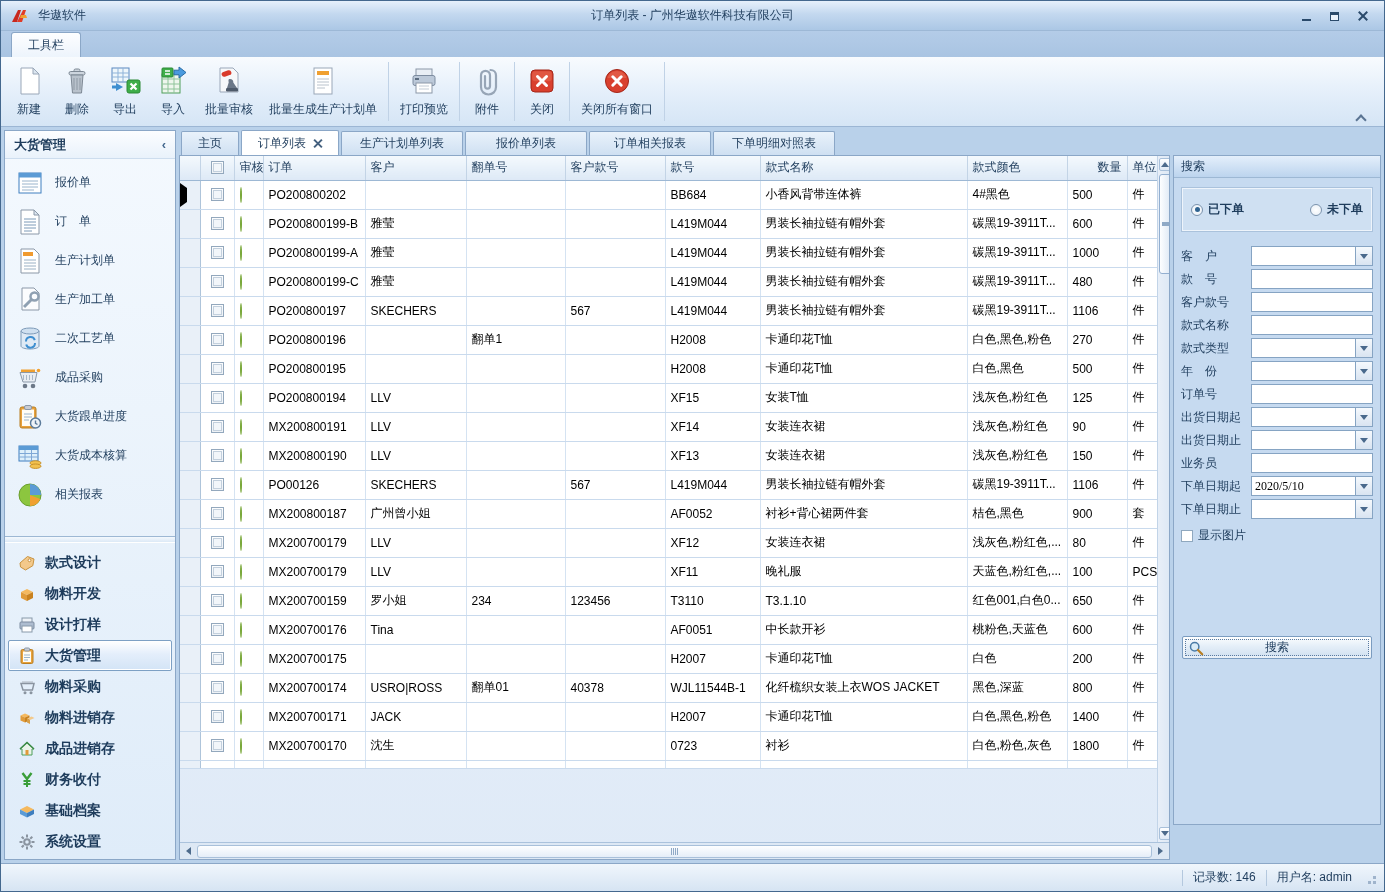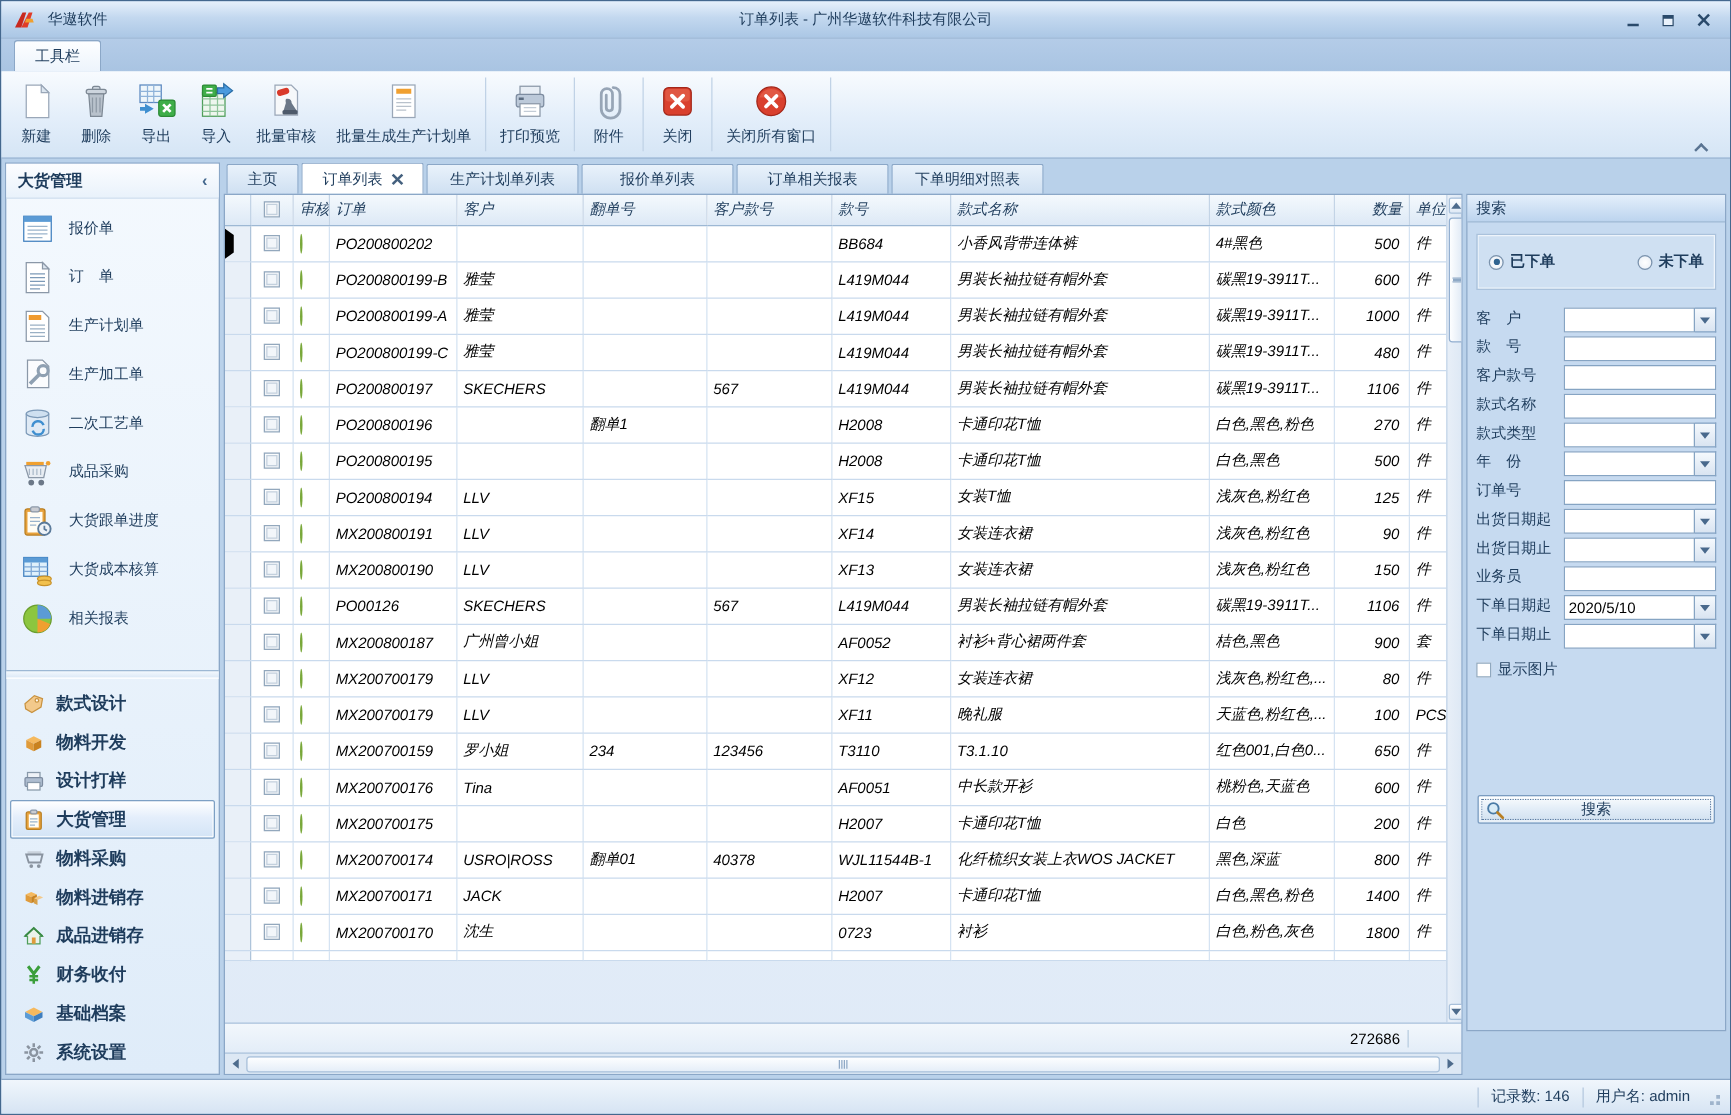--- a/index.html
+++ b/index.html
@@ -54,29 +54,29 @@
   .tab.wide { min-width:122px; }
   .tab.active { background:#fff; height:25px; }
   .tab-close { width:9px; height:9px; position:relative; display:inline-block; }
   .tab-close:before,.tab-close:after{ content:""; position:absolute; left:4px; top:-1px; width:2px; height:11px; background:#44607e; }
   .tab-close:before{ transform:rotate(45deg);} .tab-close:after{ transform:rotate(-45deg);}
 
   .workspace { flex:1; display:flex; gap:3px; min-height:0; }
 
   
   .grid-panel { flex:1; min-width:0; border:1px solid #8ba7c7; background:linear-gradient(#eef4fb,#dfeaf7); display:flex; flex-direction:column; }
-  .grid-scroll { flex:1; min-height:0; display:flex; overflow:hidden;font-style:italic; }
+  .grid-scroll { flex:1; min-height:0; display:flex; overflow:hidden; }
   .grid-table-wrap { width:977px; flex:0 0 977px; overflow:hidden; }
   table.grid { border-collapse:collapse; table-layout:fixed; width:977px; background:#fff; }
   table.grid th { height:24px; font-weight:normal; color:#1e3c5c; background:linear-gradient(#f4f9fd,#dde9f6); border-right:1px solid #c3d4e6; border-bottom:1px solid #9db8d4; text-align:left; padding:0 5px; white-space:nowrap; overflow:hidden; }
   table.grid th.num { text-align:right; }
   table.grid td { height:29px; border-right:1px solid #d5e3f2; border-bottom:1px solid #c9daed; padding:0 5px; white-space:nowrap; overflow:hidden; color:#000; background:#fff; }
   table.grid td.ind { background:#e9f0f8; border-right:1px solid #aec4da; padding:0; }
   table.grid th.ind { padding:0; }
-  table.grid td.num { text-align:right; padding-right:7px; }
+  table.grid td.num { text-align:left; padding-right:7px; }
   table.grid tr.partial td { height:8px; }
   .tri { width:0; height:0; border-left:7px solid #000; border-top:5px solid transparent; border-bottom:5px solid transparent; margin:0 auto; }
   .cb { width:13px; height:13px; border:1px solid #93a8bd; background:linear-gradient(#fcfdfe,#eef2f6); margin:0 auto; display:flex; align-items:center; justify-content:center; }
   .cb:after { content:""; width:7px; height:7px; border:1px solid #c3d0dd; background:#f2f6fa; }
   .dot { width:11px; height:11px; border-radius:50%; margin:0 auto; }
   .dot.green { background:radial-gradient(circle at 35% 30%, #c4e57e, #8cc63f 60%, #71aa29); border:1px solid #79a83a; }
   .dot.gray { background:radial-gradient(circle at 35% 30%, #f5f5f5, #dcdcdc); border:1px solid #c4c4c4; }
 
   
   .vscroll { width:15px; flex:0 0 15px; background:linear-gradient(90deg,#e8eff8,#dbe7f4); border-left:1px solid #c2d4e8; display:flex; flex-direction:column; align-items:center; padding:2px 1px; }
@@ -99,21 +99,21 @@
   .hthumb i { width:1px; height:7px; background:#8fa9c6; display:inline-block; }
 
   
   .search-panel { width:208px; flex:0 0 208px; border:1px solid #8ba7c7; background:#c6daf0; display:flex; flex-direction:column; margin-bottom:35px; }
   .search-header { height:22px; flex:0 0 22px; line-height:21px; padding:0 7px; background:linear-gradient(#e4effb,#bcd4ee); border-bottom:1px solid #9db8d4; }
   .search-groupbox { margin:9px 7px 4px; border:1px solid #aac2dc; box-shadow:inset 0 0 0 1px rgba(255,255,255,.65); background:#cfe0f2; padding:13px 9px; display:flex; justify-content:space-between; }
   .radio-item { display:flex; align-items:center; font-weight:bold;text-align:right; }
   .radio { width:12px; height:12px; border-radius:50%; border:1px solid #7b93ad; background:radial-gradient(#ffffff,#e7eef6); display:inline-flex; align-items:center; justify-content:center; margin-right:5px; }
   .radio.sel:after { content:""; width:5px; height:5px; border-radius:50%; background:#2f6390; }
   .search-fields { padding:10px 7px 0; display:flex; flex-direction:column; gap:3px; }
-  .sfield { display:flex; align-items:flex-start; height:20px; }
+  .sfield { display:flex; align-items:center; height:20px;font-family:Liberation Serif, serif; }
   .sfield .flabel { width:70px; flex:0 0 70px; white-space:nowrap; overflow:hidden; }
   .sinput { flex:1; height:20px; background:#fff; border:1px solid #86a4c3; display:flex; align-items:center; padding-left:3px; color:#000; overflow:hidden; }
   .combo-btn { width:17px; height:20px; flex:0 0 17px; border:1px solid #86a4c3; border-left:none; background:linear-gradient(#f5f9fd,#d9e4f1); display:flex; align-items:center; justify-content:center; }
   .combo-btn .tri-down { border-top-color:#49698c; }
   .scheck-row { display:flex; align-items:center; padding:8px 7px 0; gap:5px; }
   .scb { width:12px; height:12px; border:1px solid #8fa8bf; background:#fff; }
   .search-btn-row { margin-top:92px; padding:0 8px; }
   .search-btn { position:relative; height:23px; width:100%; background:linear-gradient(#fbfdfe,#e4eef8 45%,#cfdfef); border:1px solid #7b9cc0; border-radius:2px; display:flex; align-items:center; justify-content:center; box-shadow:inset 0 0 0 2px rgba(255,255,255,.5); }
   .search-btn .focus { position:absolute; inset:2px; border:1px dotted #5a7aa0; border-radius:1px; }
   .search-btn .icon { position:absolute; left:5px; top:3px; width:16px; height:16px; }
@@ -902,23 +902,20 @@
                 </span>
               <span class="vthumb">
                   <span class="grip"></span>
                 </span>
               <span class="vspacer"></span>
               <span class="varrow">
                   <span class="tri-down"></span>
                 </span>
             </div>
           </div>
-          <div class="summary-row">
-            <span class="summary-qty">272686</span>
-          </div>
           <div class="hscroll">
             <span class="harrow">
                 <span class="tri-left"></span>
               </span>
             <span class="htrack">
                 <span class="hthumb">
                   <i></i>
                   <i></i>
                   <i></i>
                   <i></i>

